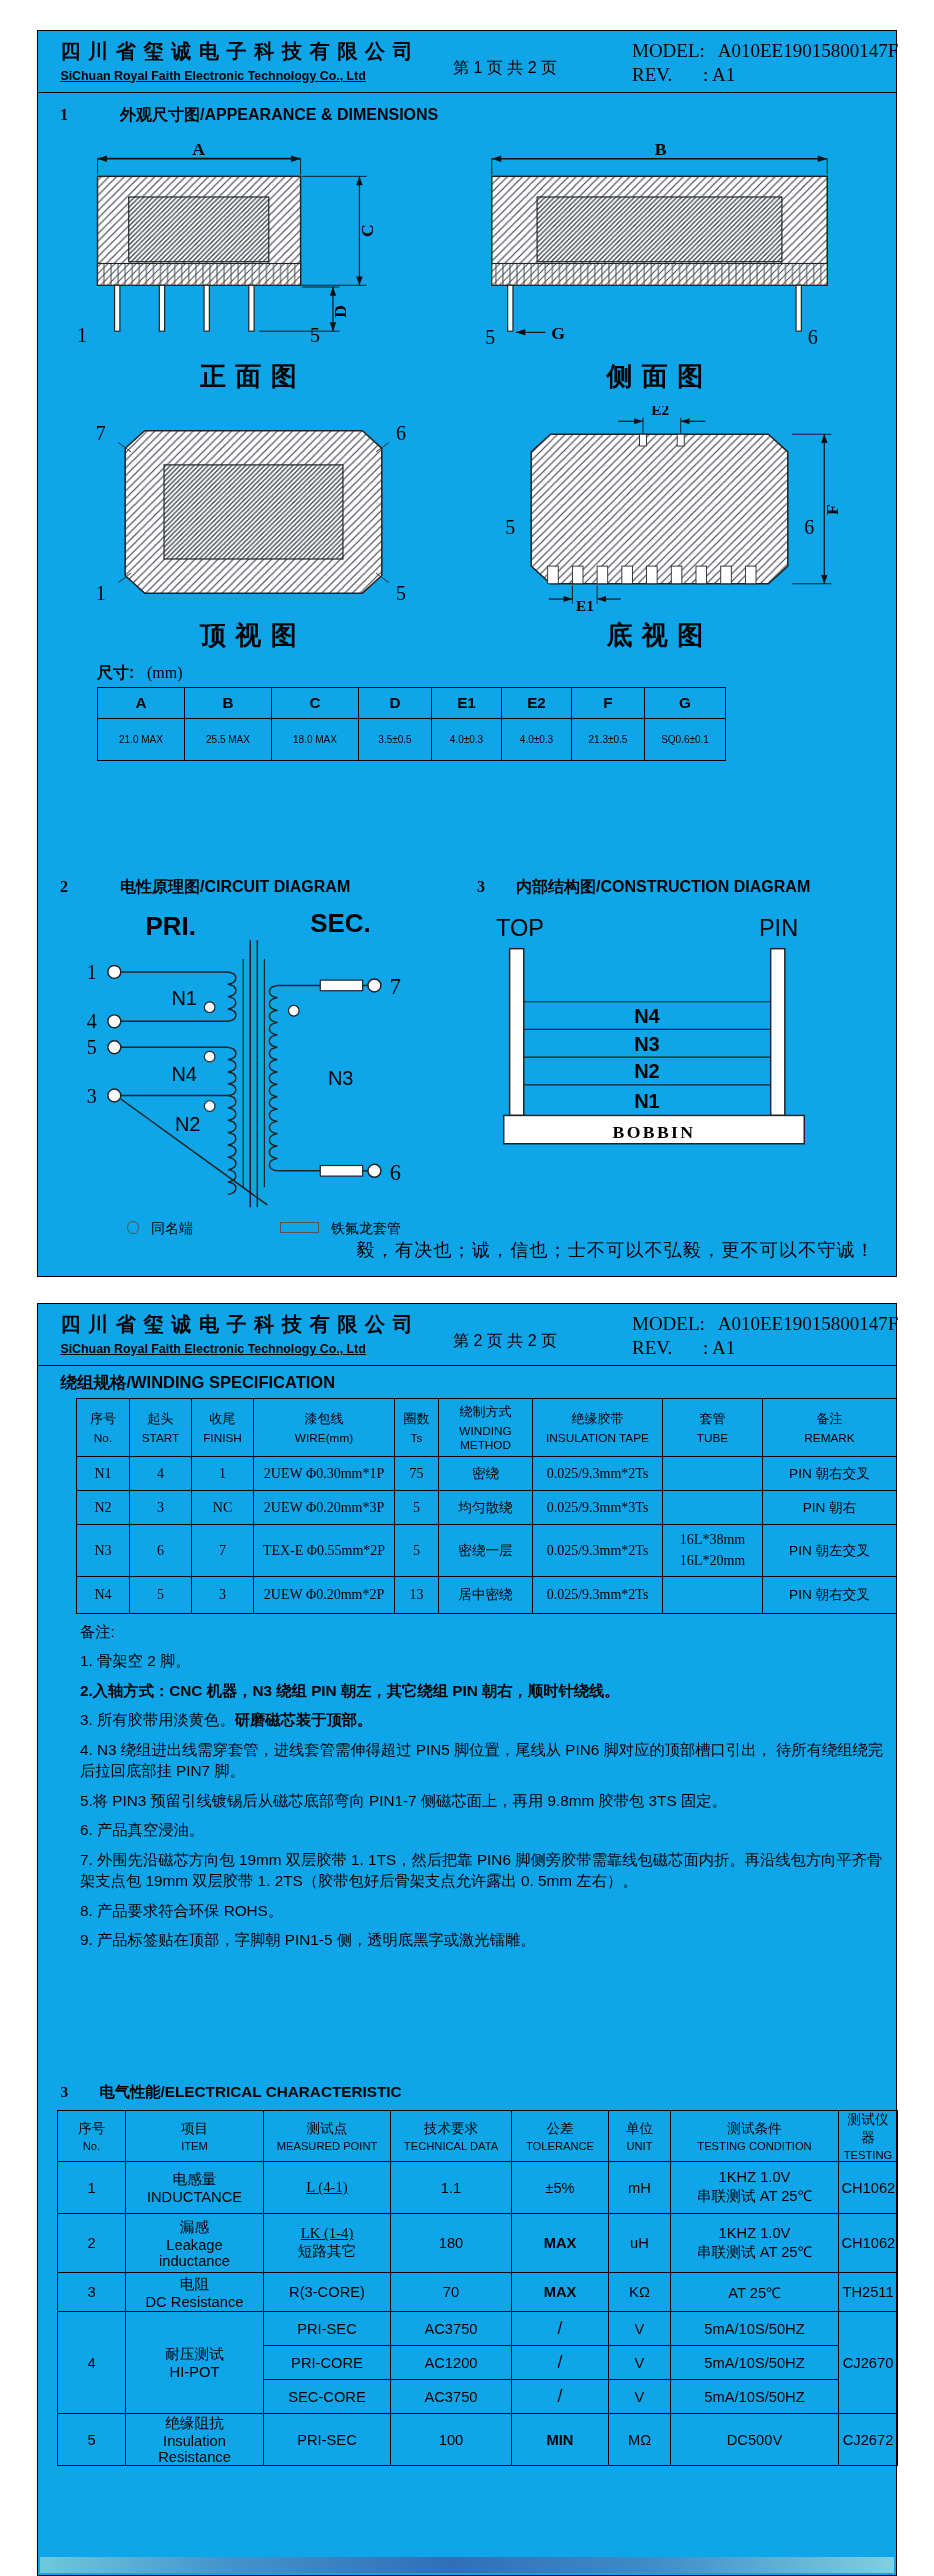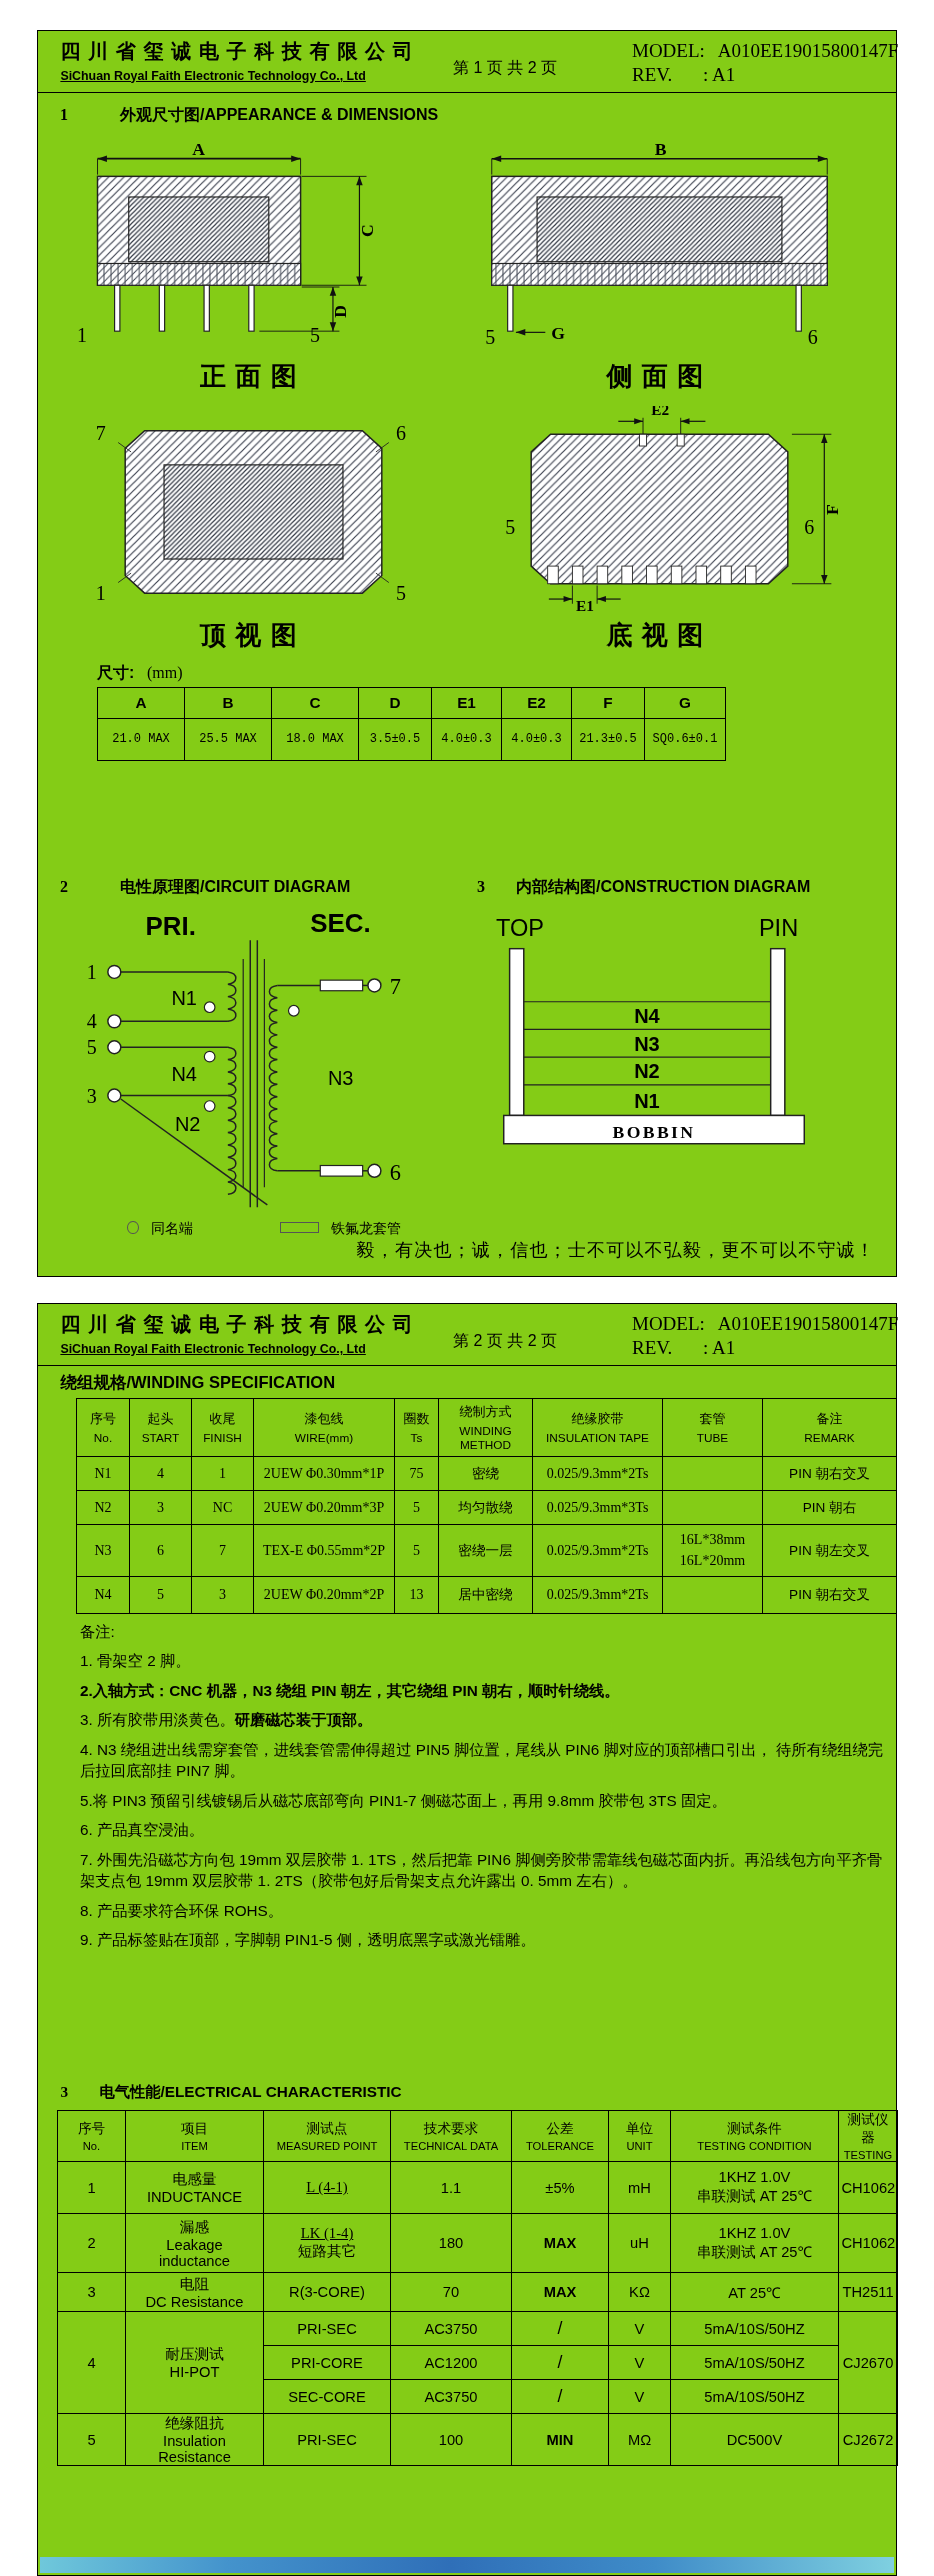--- a/index.html
+++ b/index.html
@@ -1,38 +1,38 @@
 <!DOCTYPE html>
 <html style="font-size:9.4px"><head>
 <meta charset="utf-8">
 <style>
   html,body{margin:0;padding:0;background:#fff;}
   .canvas{position:relative;width:934px;height:2576px;background:#ffffff;
           font-family:"Liberation Sans",sans-serif;color:#000;overflow:hidden;}
   .abs{position:absolute;}
   .serif{font-family:"Liberation Serif",serif;}
-  .page{position:absolute;left:37px;width:860px;border:1.8px solid #000;background:#84cc16;box-sizing:border-box;}
+  .page{position:absolute;left:37px;width:860px;border:1.8px solid #000;background:#0ea5e9;box-sizing:border-box;}
   #page1{top:29.5px;height:1247px;}
   #page2{top:1303px;height:1273px;}
   
   .hdr{position:absolute;left:0;top:0;width:100%;height:62px;border-bottom:1.8px solid #000;box-sizing:border-box;}
   .hdr .cn{position:absolute;left:22.4px;top:7px;font-size:20px;font-weight:bold;letter-spacing:7.7px;white-space:nowrap;}
   .hdr .en{position:absolute;left:22.4px;top:38px;font-size:12.4px;font-weight:bold;text-decoration:underline;white-space:nowrap;}
   .hdr .pginfo{position:absolute;left:415px;top:27px;font-size:16px;white-space:nowrap;text-align:center;}
   .hdr .mrow{position:absolute;left:594px;font-family:"Liberation Serif",serif;font-size:19px;white-space:nowrap;}
   
   .sect{position:absolute;font-size:16px;font-weight:bold;white-space:nowrap;}
   .snum{display:inline-block;width:60px;font-family:"Liberation Serif",serif;}
   .viewlabel{position:absolute;width:377px;text-align:center;font-size:26px;font-weight:bold;letter-spacing:9.4px;}
   
   table{border-collapse:collapse;table-layout:fixed;}
   td{border:1.2px solid #000;text-align:center;vertical-align:middle;padding:0 2.4px;overflow:hidden;}
   .dimtab td{font-size:15.3px;}
   .dimtab .hd{font-weight:bold;}
-  .dimtab .vl{font-family:Liberation Mono, monospace;font-size:12px;}
+  .dimtab .vl{font-family:Liberation Sans, sans-serif;font-size:10px;}
   .wtab .hcn{font-size:13px;}
   .wtab .hen{font-size:11.8px;margin-top:3.5px;}
   .wtab .vs{font-family:"Liberation Serif",serif;font-size:14px;}
   .wtab .vc{font-size:13.6px;}
   .etab .hcn{font-size:13.6px;}
   .etab .hen{font-size:11.2px;margin-top:2.4px;}
   .etab td{font-size:14.7px;}
   .etab .b{font-weight:bold;}
   .etab .serifv{font-family:"Liberation Serif",serif;text-decoration:underline;}
   

